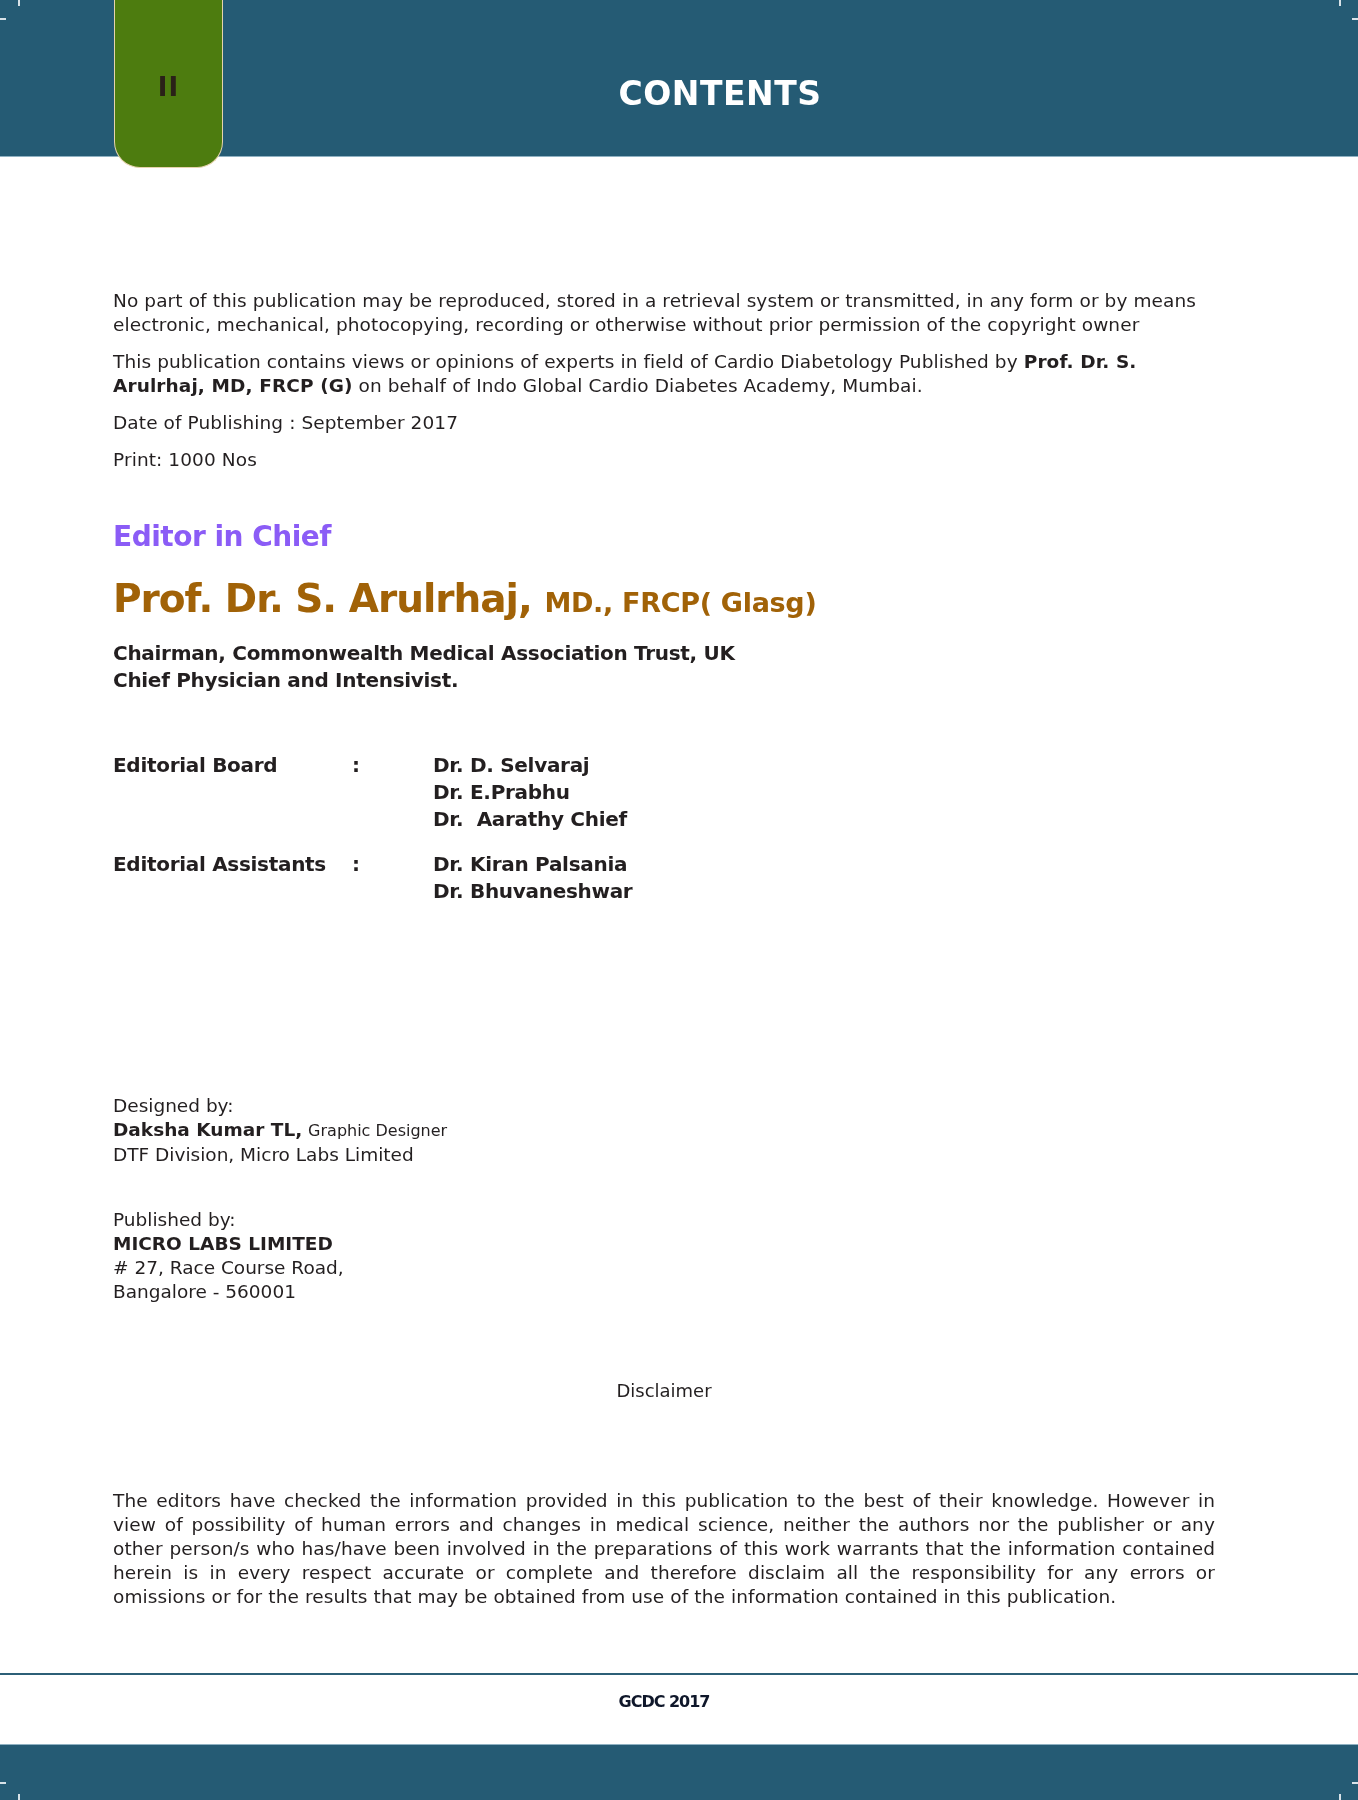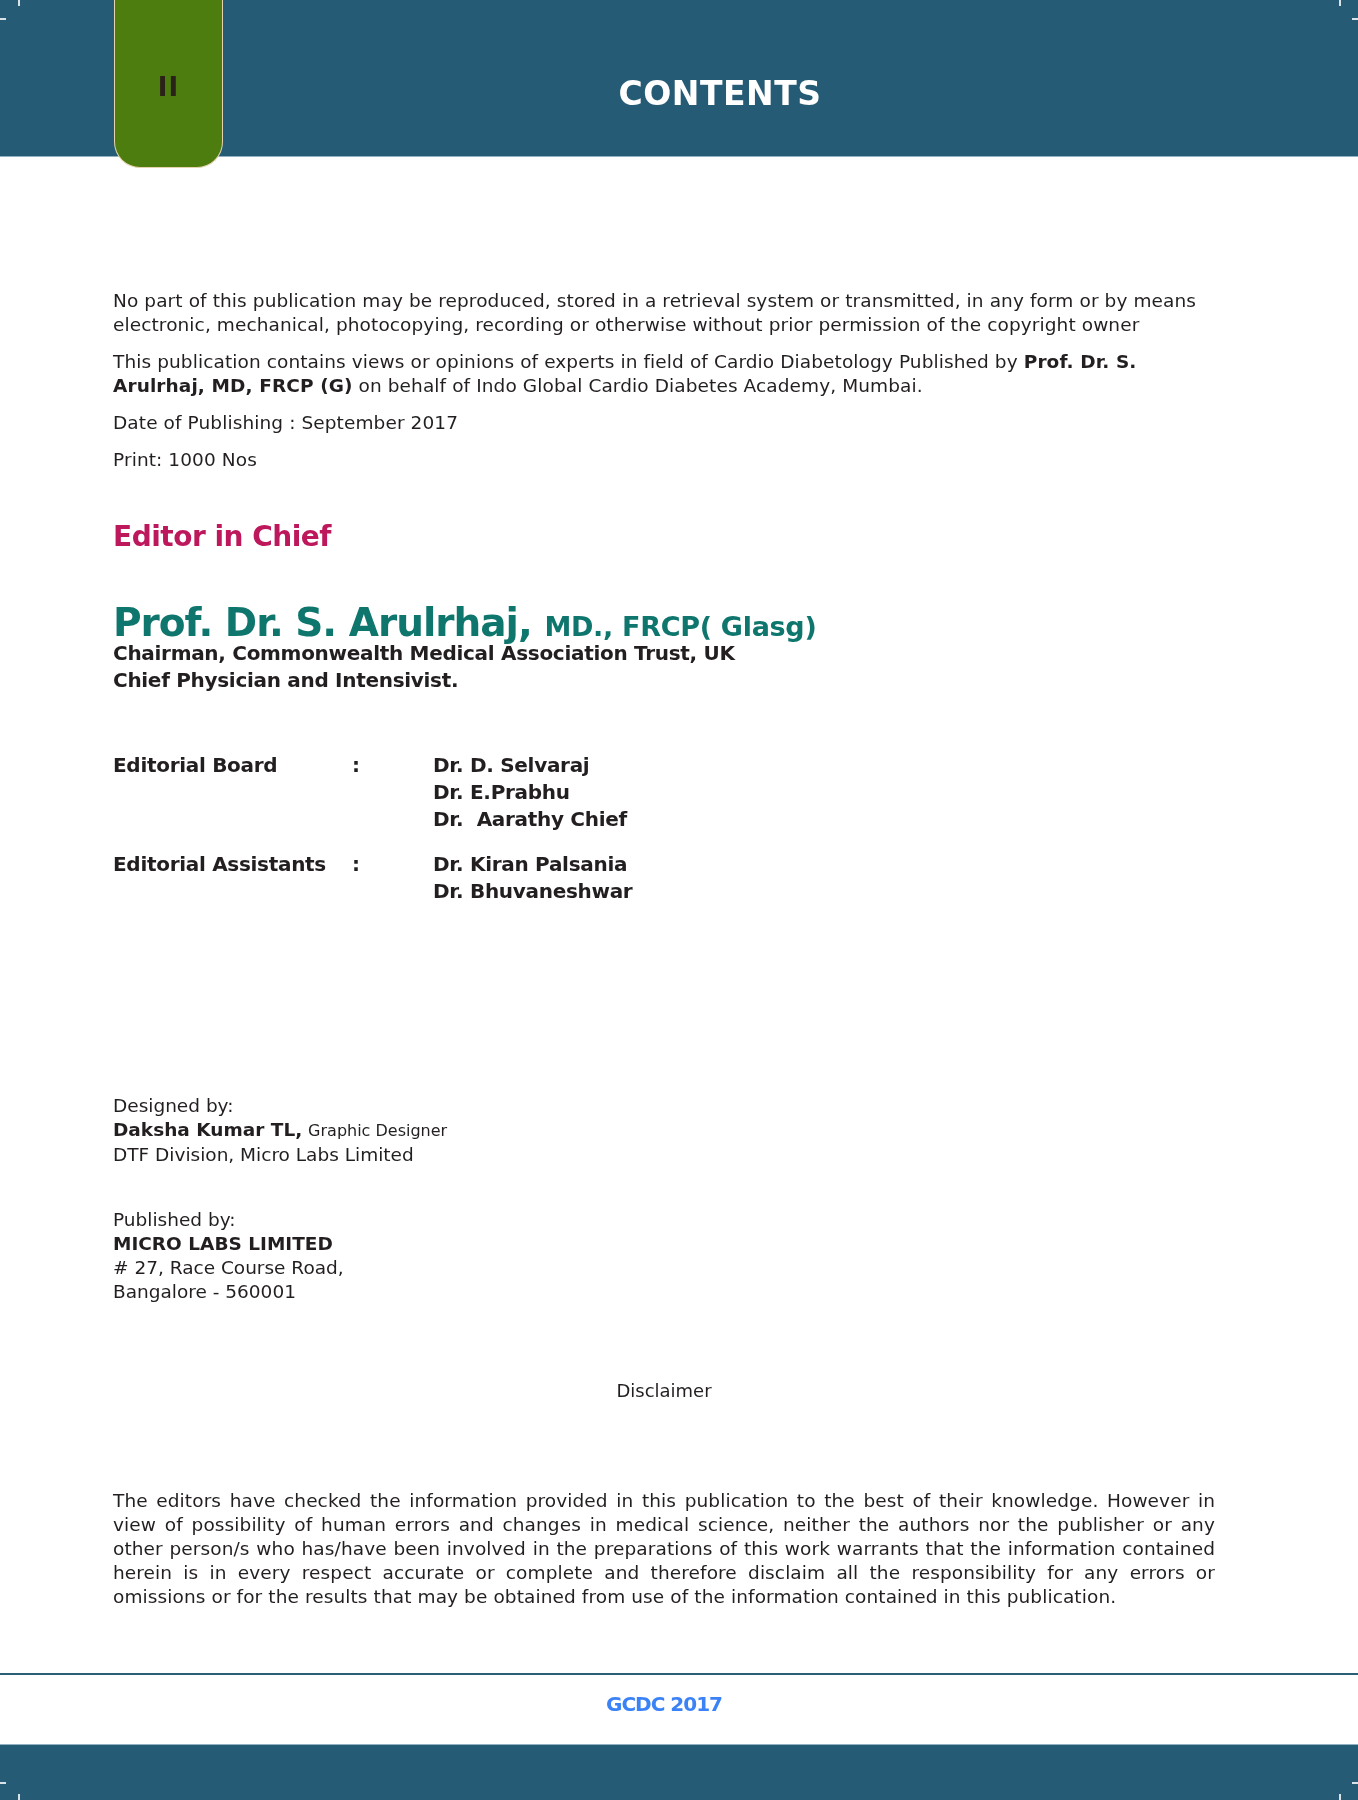--- a/index.html
+++ b/index.html
@@ -10,39 +10,39 @@
     .tab { position: absolute; left: 114px; top: 0; width: 109px; height: 168px; background: #4d7c0f; border: 1px solid #e6d3ad; border-top: none; border-radius: 0 0 26px 26px; display: flex; align-items: center; justify-content: center; }
     .tab span { font-family: "DejaVu Sans", sans-serif; font-weight: bold; font-size: 26px; color: #2a2118; letter-spacing: 1px; margin-top: 6px; }
     .header-title { position: absolute; left: 0; top: 74px; width: 1440px; text-align: center; font-family: "DejaVu Sans", sans-serif; font-weight: bold; font-size: 33px; color: #ffffff; letter-spacing: 0.5px; }
 
     .crop { position: absolute; background: #d8e2e8; }
 
     .content { position: absolute; left: 113px; top: 250px; width: 1102px; margin-top: 39px; }
     .legal p { font-size: 18.5px; line-height: 24px; color: #231f20; margin-bottom: 13px; letter-spacing: 0.1px; }
     .legal b { font-weight: bold; }
 
-    .eic-label { position: absolute; left: 113px; top: 520px; font-size: 28px; font-weight: bold; color: #be185d; letter-spacing: -0.5px; }
-    .eic-name { position: absolute; left: 113px; top: 600px; font-size: 39px; font-weight: bold; color: #0f766e; letter-spacing: -1px; white-space: nowrap; }
+    .eic-label { position: absolute; left: 113px; top: 520px; font-size: 28px; font-weight: bold; color: #8b5cf6; letter-spacing: -0.5px; }
+    .eic-name { position: absolute; left: 113px; top: 576px; font-size: 39px; font-weight: bold; color: #a16207; letter-spacing: -1px; white-space: nowrap; }
     .eic-name .quals { font-size: 27px; letter-spacing: -0.3px; }
     .eic-roles { position: absolute; left: 113px; top: 640px; font-size: 20px; font-weight: bold; line-height: 27px; color: #231f20; letter-spacing: -0.3px; }
 
     .board { position: absolute; left: 113px; width: 900px; font-size: 20px; font-weight: bold; color: #231f20; line-height: 27px; letter-spacing: -0.3px; }
     .board .lbl { position: absolute; left: 0; top: 0; }
     .board .colon { position: absolute; left: 239px; top: 0; }
     .board .names { position: absolute; left: 320px; top: 0; }
 
     .credits { position: absolute; left: 113px; font-size: 18.5px; line-height: 24px; color: #231f20; }
     .credits b { font-weight: bold; }
     .credits .small { font-size: 16px; margin-top: 12px; }
 
     .disc-title { position: absolute; left: 0; top: 1380px; width: 1328px; text-align: center; font-size: 18px; font-weight: normal; }
     .disc-body { position: absolute; left: 113px; top: 1489px; width: 1102px; font-size: 18.5px; line-height: 24px; text-align: justify; letter-spacing: 0.1px; }
 
     .footer-rule { position: absolute; left: 0; top: 1673px; width: 1358px; height: 2px; background: #2c5f77; }
-    .footer-title { position: absolute; left: 0; top: 1692px; width: 1328px; text-align: center; font-size: 20px; font-weight: bold; letter-spacing: -1px; color: #3b82f6; }
+    .footer-title { position: absolute; left: 0; top: 1692px; width: 1328px; text-align: center; font-size: 16px; font-weight: bold; letter-spacing: -1px; color: #0f172a; }
     .bottom-band { position: absolute; left: 0; top: 1744px; width: 1358px; height: 56px; background: #255b74; border-top: 1px solid #8fb1c2; }
   </style>
 </head>
 <body>
 
 <div class="top-band"></div>
 <div class="crop" style="left:18px;top:0;width:2px;height:6px;"></div>
 <div class="crop" style="left:0;top:18px;width:6px;height:2px;"></div>
 <div class="crop" style="left:1339px;top:0;width:2px;height:6px;"></div>
 <div class="crop" style="left:1352px;top:18px;width:6px;height:2px;"></div>

